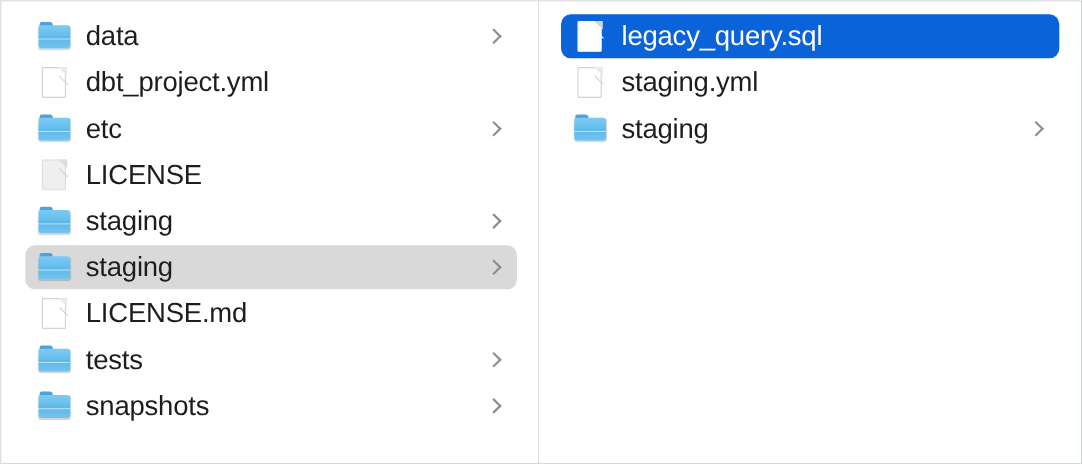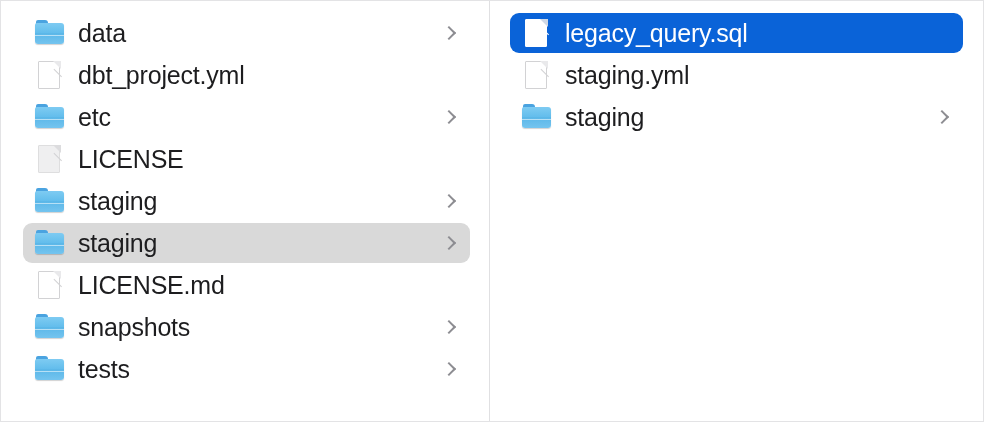--- a/index.html
+++ b/index.html
@@ -271,30 +271,30 @@
           </span>
           <span class="label">LICENSE.md</span>
           <span class="chev hidden"></span>
         </div>
         <div class="row">
           <span class="icon ic-folder">
             <span class="tab"></span>
             <span class="body"></span>
             <span class="lip"></span>
           </span>
+          <span class="label">tests</span>
+          <span class="chev"></span>
+        </div>
+        <div class="row">
+          <span class="icon ic-folder">
+            <span class="tab"></span>
+            <span class="body"></span>
+            <span class="lip"></span>
+          </span>
           <span class="label">snapshots</span>
-          <span class="chev"></span>
-        </div>
-        <div class="row">
-          <span class="icon ic-folder">
-            <span class="tab"></span>
-            <span class="body"></span>
-            <span class="lip"></span>
-          </span>
-          <span class="label">tests</span>
           <span class="chev"></span>
         </div>
       </div>
   </div>
 
   <div class="column col-right">
     <div class="rows">
         <div class="row sel-blue">
           <span class="icon ic-doc">
             <span class="page"></span>

